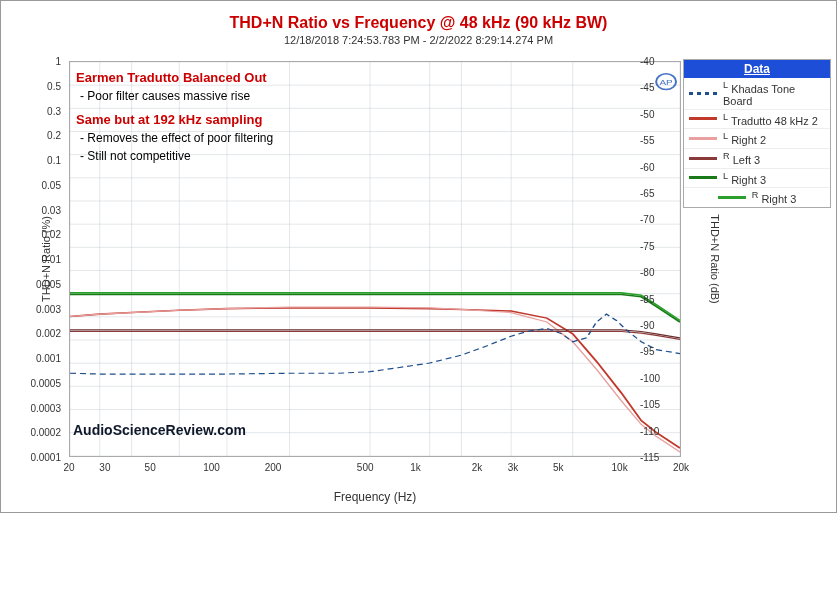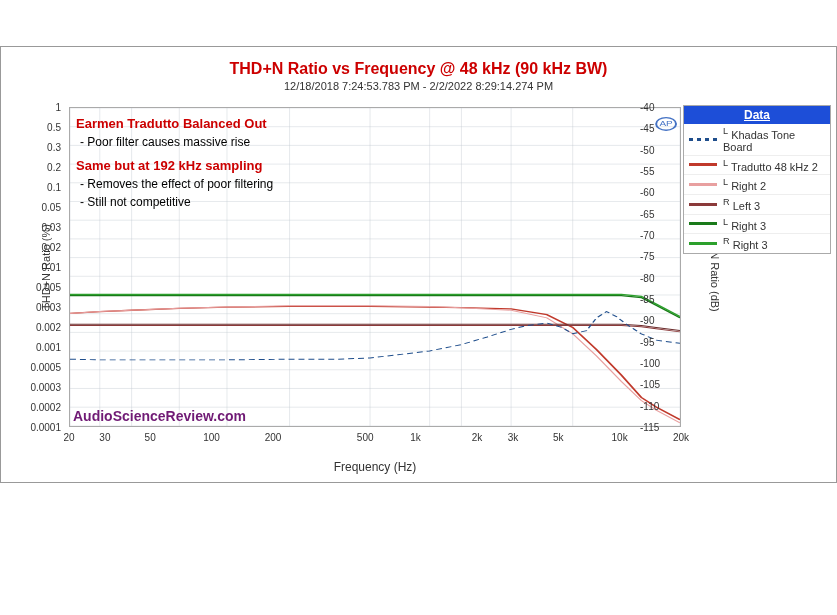--- a/index.html
+++ b/index.html
@@ -5,25 +5,24 @@
     * { margin: 0; padding: 0; box-sizing: border-box; }
     body {
       width: 837px;
       height: 615px;
       background: #fff;
       font-family: Arial, sans-serif;
       overflow: hidden;
     }
     .chart-container {
       width: 837px;
-      height: 437px;
+      height: 513px;
       position: relative;
       background: #fff;
       border: 1px solid #999;
-      margin-top: 46px;
     }
     .chart-title {
       text-align: center;
       color: #cc0000;
       font-size: 16px;
       font-weight: bold;
       padding-top: 6px;
       line-height: 1.3;
     }
     .chart-subtitle {
@@ -36,25 +35,25 @@
       position: absolute;
       left: 68px;
       top: 60px;
       right: 155px;
       bottom: 55px;
       background: #fff;
       border: 1px solid #aaa;
     }
     .watermark {
       position: absolute;
-      bottom: 58px;
+      bottom: 74px;
       left: 72px;
       font-size: 14px;
       font-weight: bold;
-      color: #701a75;
+      color: #0f172a;
       z-index: 10;
     }
     .annotation-box {
       position: absolute;
       top: 68px;
       left: 75px;
       z-index: 10;
     }
     .annotation-line {
       font-size: 13px;
@@ -89,21 +88,21 @@
       font-weight: bold;
       font-size: 12px;
       text-decoration: underline;
     }
     .legend-item {
       display: flex;
       align-items: center;
       padding: 2px 5px;
       border-bottom: 1px solid #eee;
     }
-    .legend-item:last-child { border-bottom: none; }
+    .legend-item:last-child { border-bottom: none; justify-content: center; }
     .legend-text {
       font-size: 11px;
       color: #333;
     }
     
     .y-ticks-left {
       position: absolute;
       left: 0;
       top: 60px;
       width: 64px;

